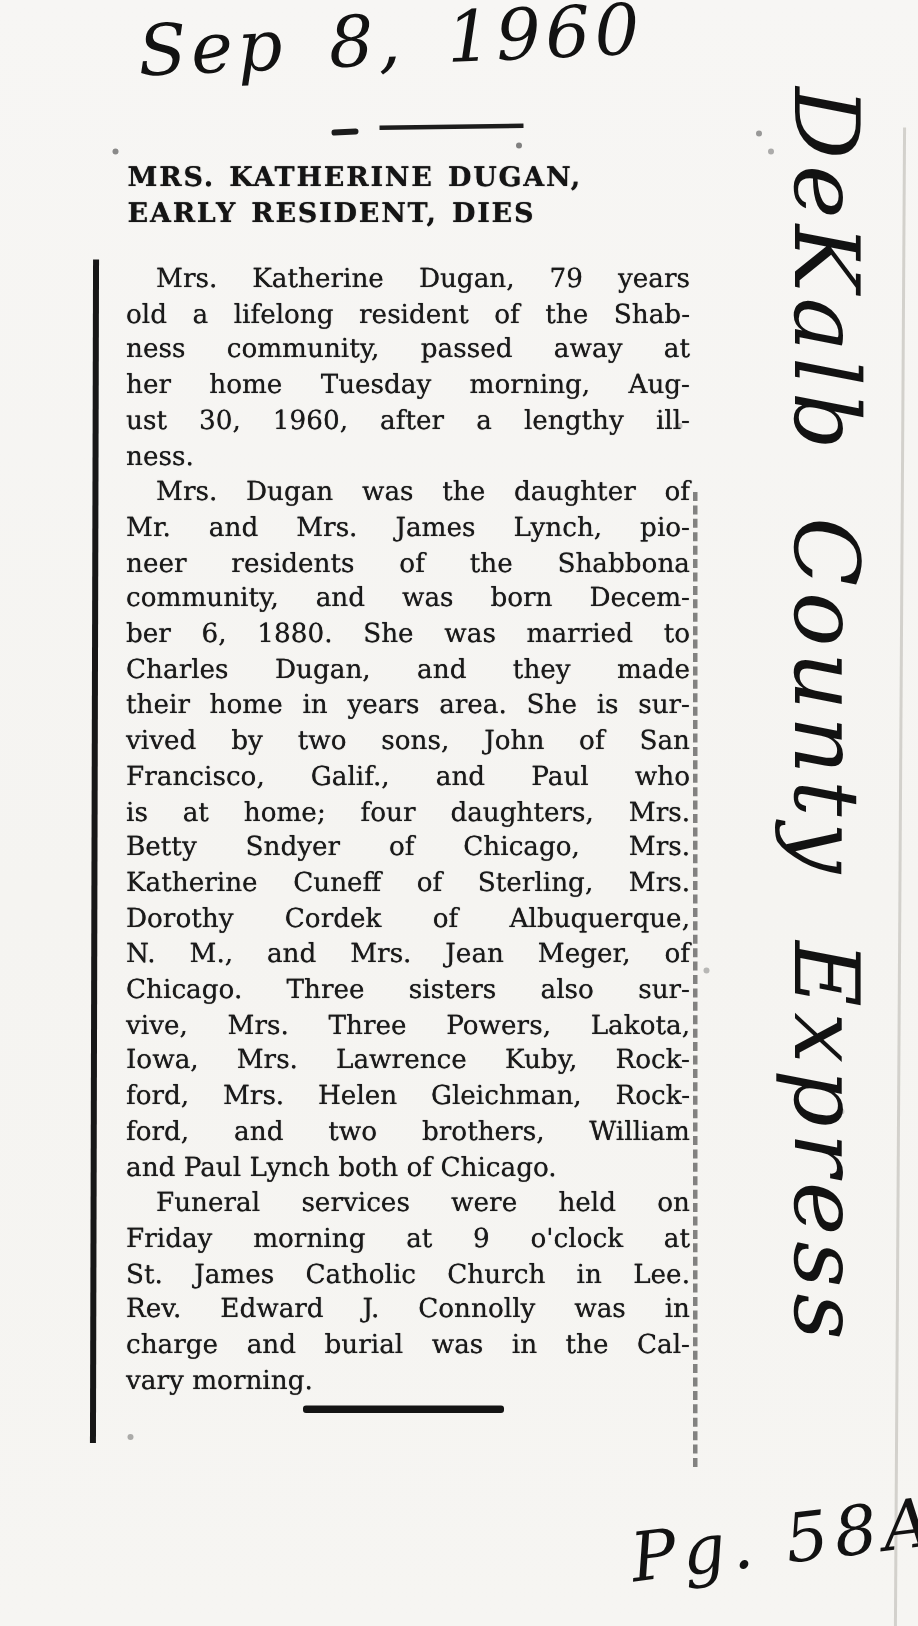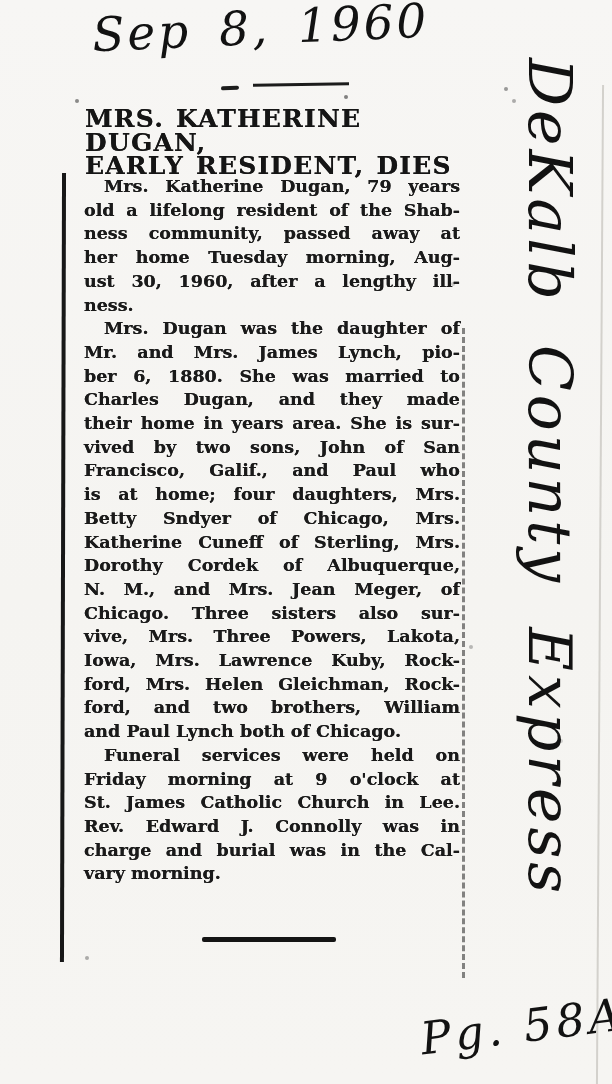--- a/index.html
+++ b/index.html
@@ -74,21 +74,21 @@
   }
   .rule-long {
     position: absolute; left: 253px; top: 83px;
     width: 96px; height: 3px; background: #1c1c1c;
     transform: rotate(-0.8deg);
   }
 
   .headline {
     position: absolute; left: 85px; top: 107px; width: 380px;
     font-weight: bold;
-    font-size: 25px; line-height: 23.5px;
+    font-size: 18px; line-height: 23.5px;
     letter-spacing: 1.2px; word-spacing: 2px;
     color: #151515;
     text-shadow: 0 0 0.6px rgba(20,20,20,.85);
   }
 
   
   .rule-left {
     position: absolute; left: 61px; top: 173px;
     width: 4px; height: 789px;
     background: #171717;
@@ -103,21 +103,20 @@
     position: absolute; left: 202px; top: 937px;
     width: 134px; height: 5px;
     background: #141414; border-radius: 2px;
   }
 
   .article-body {
     position: absolute; left: 84px; top: 175px; width: 376px;
     font-size: 17.5px; line-height: 23.7px;
     color: #1a1a1a;
     text-shadow: 0 0 0.5px rgba(25,25,25,.9);
-    font-weight: bold;
   }
   .line {
     text-align: justify;
     text-align-last: justify;
   }
   .line.first { text-indent: 20px; }
   .line.last  { text-align-last: left; }
 </style>
 </head>
 <body>
@@ -148,20 +147,22 @@
       <div class="line first">Mrs. Katherine Dugan, 79 years</div>
       <div class="line">old a lifelong resident of the Shab-</div>
       <div class="line">ness community, passed away at</div>
       <div class="line">her home Tuesday morning, Aug-</div>
       <div class="line">ust 30, 1960, after a lengthy ill-</div>
       <div class="line last">ness.</div>
     </div>
     <div class="para">
       <div class="line first">Mrs. Dugan was the daughter of</div>
       <div class="line">Mr. and Mrs. James Lynch, pio-</div>
+      <div class="line">neer residents of the Shabbona</div>
+      <div class="line">community, and was born Decem-</div>
       <div class="line">ber 6, 1880. She was married to</div>
       <div class="line">Charles Dugan, and they made</div>
       <div class="line">their home in years area. She is sur-</div>
       <div class="line">vived by two sons, John of San</div>
       <div class="line">Francisco, Galif., and Paul who</div>
       <div class="line">is at home; four daughters, Mrs.</div>
       <div class="line">Betty Sndyer of Chicago, Mrs.</div>
       <div class="line">Katherine Cuneff of Sterling, Mrs.</div>
       <div class="line">Dorothy Cordek of Albuquerque,</div>
       <div class="line">N. M., and Mrs. Jean Meger, of</div>

